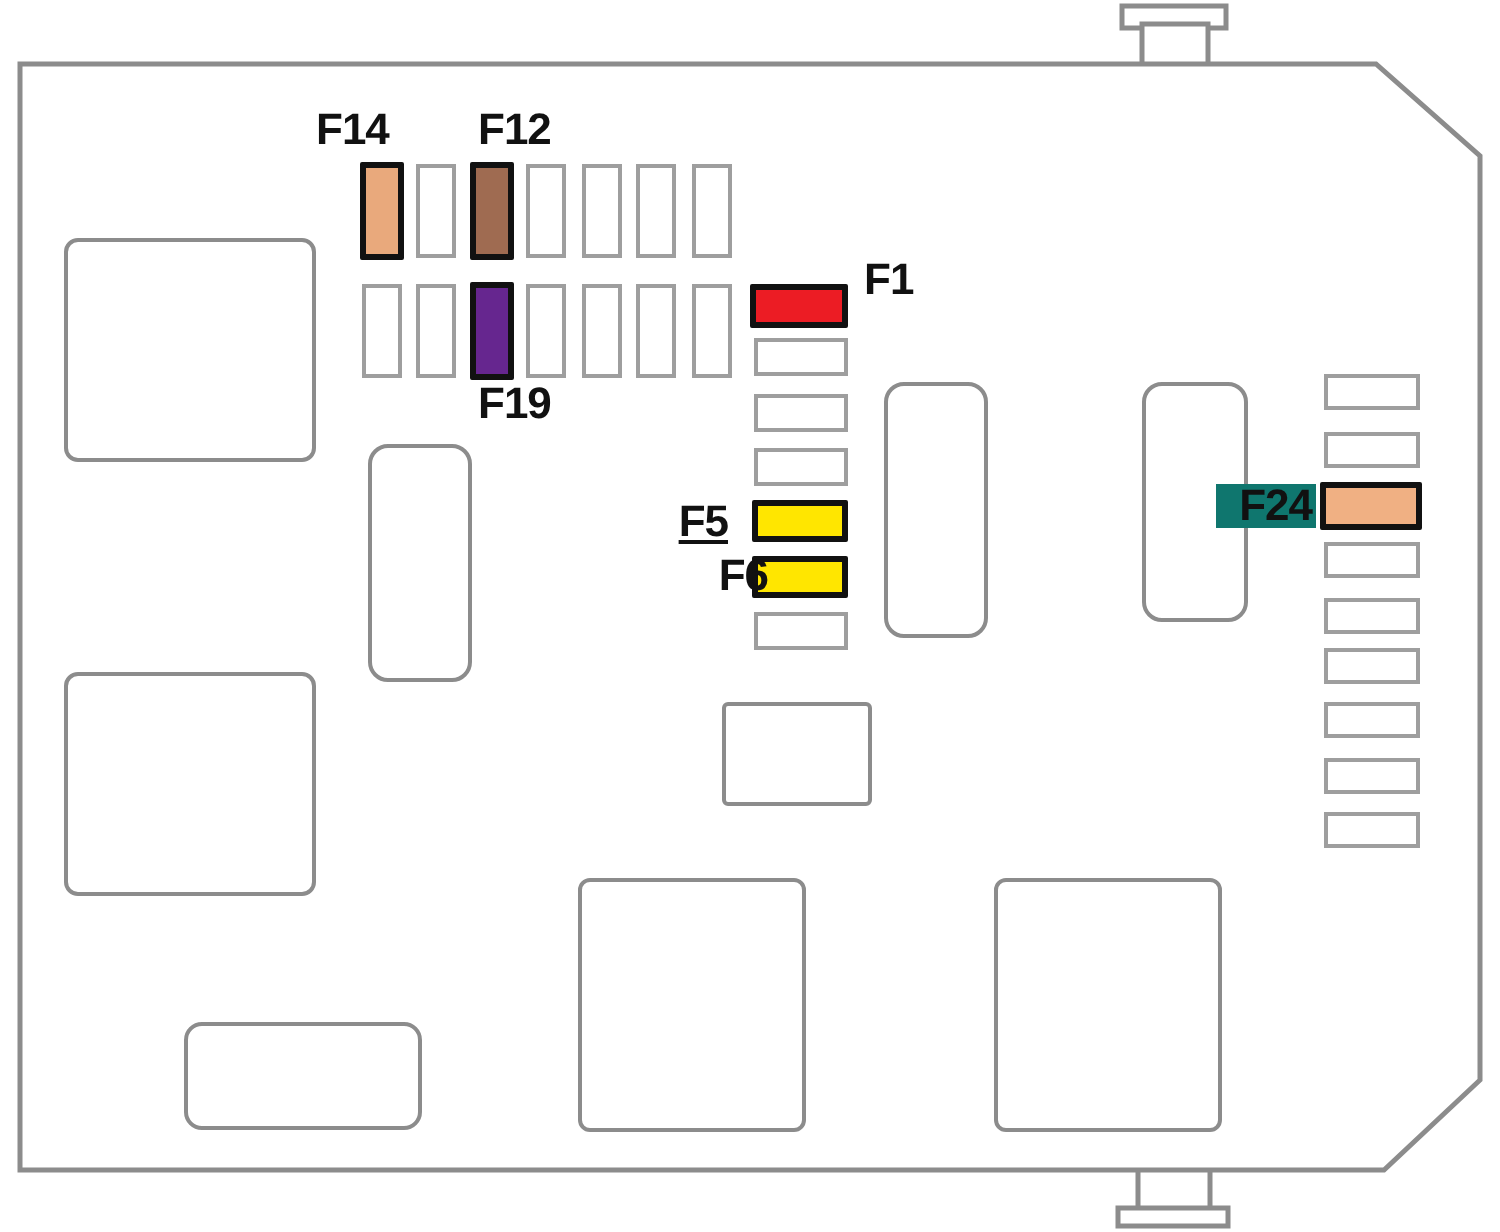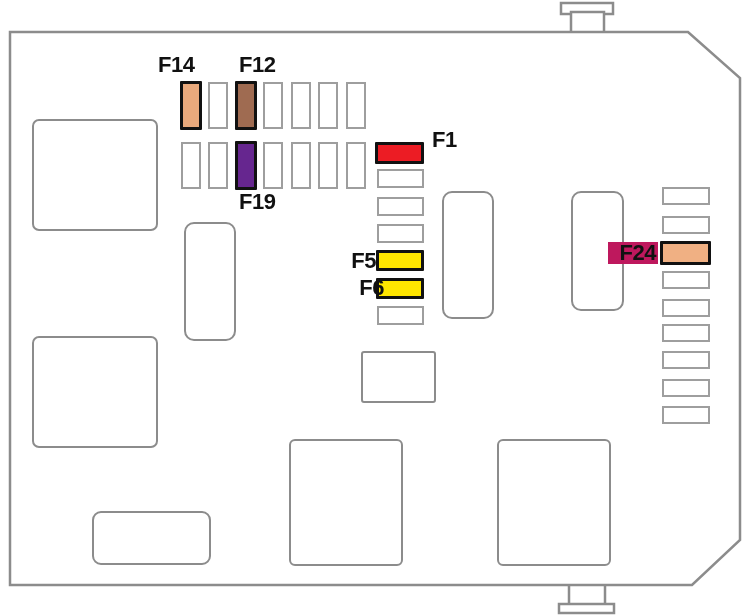--- a/index.html
+++ b/index.html
@@ -27,21 +27,21 @@
   }
   .fuse.v{width:22px;height:49px;}
   .fuse.h{width:49px;height:22px;}
   .flabel{
     position:absolute;color:var(--color-label-text);
     font-size:22px;font-weight:bold;letter-spacing:-0.5px;
     line-height:22px;white-space:nowrap;
   }
   .flabel.center{text-align:left;}
   .flabel.right{text-align:right;}
-  .flabel.bg{background:#be185d;padding:0 2px;}
+  .flabel.bg{background:#0f766e;padding:0 2px;}
 </style>
 </head>
 <body>
 
 <div id="stage">
 
   <svg id="shell-svg" width="750" height="616" viewBox="0 0 750 616">
 
     <g>
       <rect class="tab" x="561" y="3" width="52" height="11"></rect>
@@ -97,17 +97,17 @@
   <div class="fuse v" style="left: 235px; top: 141px; background-color: rgb(102, 38, 143);"></div>
   <div class="fuse h" style="left: 375px; top: 142px; background-color: rgb(236, 28, 36);"></div>
   <div class="fuse h" style="left: 376px; top: 250px; width: 48px; height: 21px; background-color: rgb(255, 230, 0);"></div>
   <div class="fuse h" style="left: 376px; top: 278px; width: 48px; height: 21px; background-color: rgb(255, 230, 0);"></div>
   <div class="fuse h" style="left: 660px; top: 241px; width: 51px; height: 24px; background-color: rgb(240, 176, 131);"></div>
 
   <div class="flabel center" style="left:158px;top:54px;width:50px;">F14</div>
   <div class="flabel center" style="left:239px;top:54px;width:50px;">F12</div>
   <div class="flabel center" style="left:221px;top:191px;width:50px;margin-left:18px;">F19</div>
   <div class="flabel" style="left:432px;top:129px;">F1</div>
-  <div class="flabel right" style="left:334px;top:250px;width:42px;">F5</div>
+  <div class="flabel right" style="left:322px;top:250px;width:42px;text-decoration:underline;">F5</div>
   <div class="flabel right" style="left:342px;top:277px;width:42px;">F6</div>
   <div class="flabel right bg" style="left:608px;top:242px;width:46px;">F24</div>
 
 </div>
 
 </body></html>

